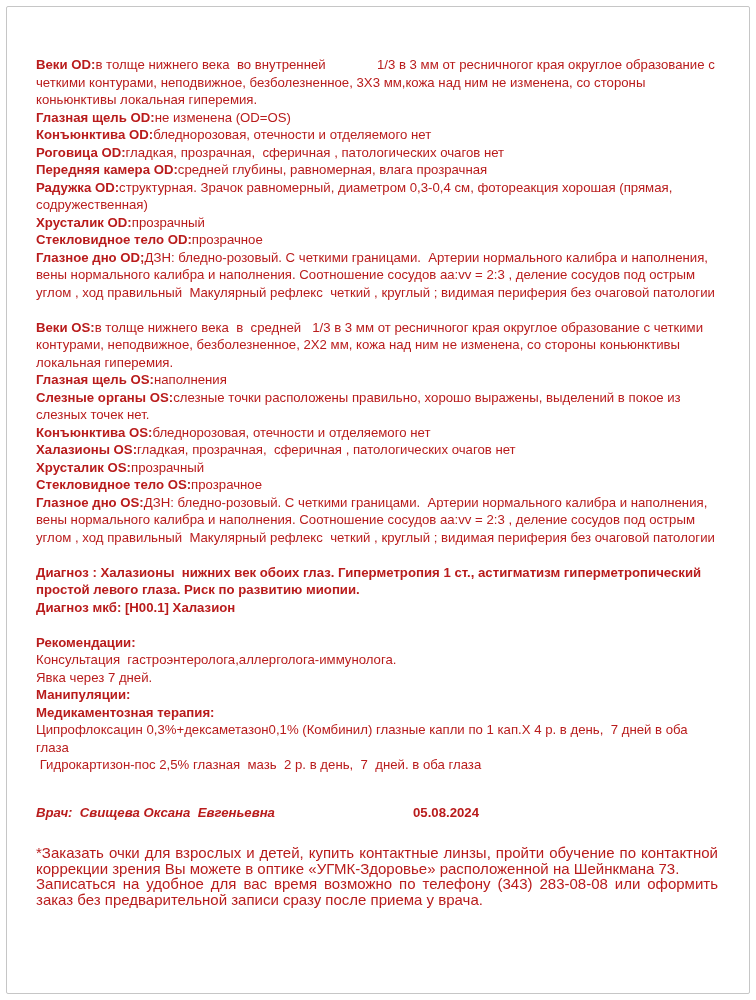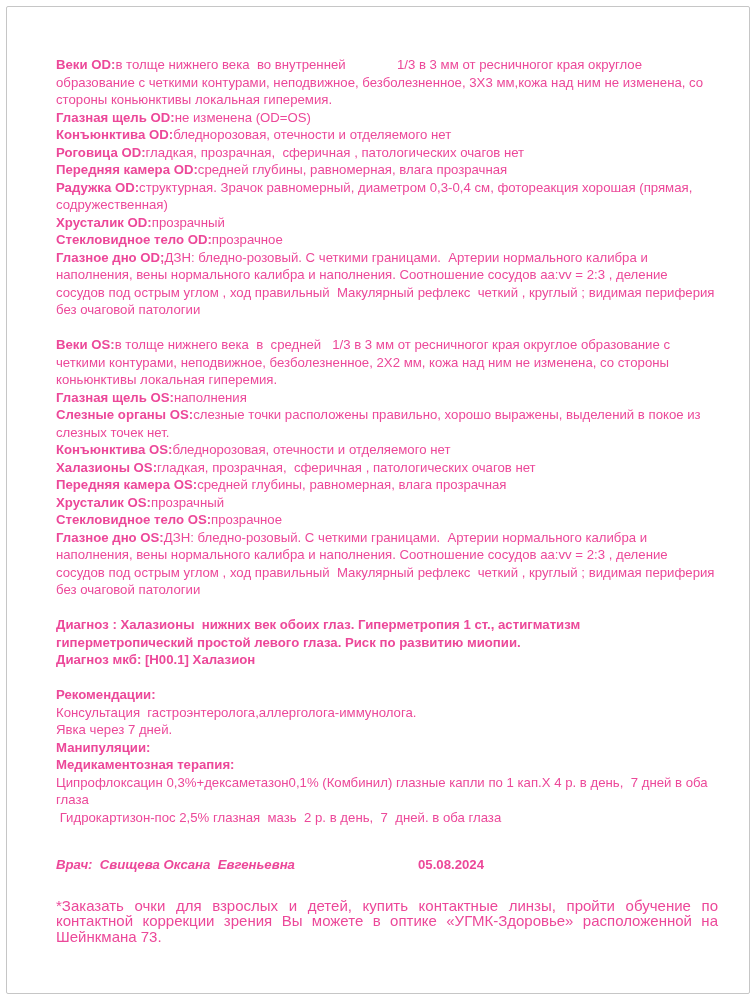--- a/index.html
+++ b/index.html
@@ -13,36 +13,37 @@
   .photo-frame {
     position: absolute;
     inset: 6px;
     border: 1.5px solid #c6c6c6;
     border-radius: 2px;
     pointer-events: none;
   }
   .page {
     position: absolute;
     inset: 0;
-    padding: 56px 38px 0 56px;
+    padding: 56px 38px 0 36px;
     box-sizing: border-box;
     font-family: "Liberation Sans", "DejaVu Sans", sans-serif;
     font-size: 13.2px;
     line-height: 17.5px;
-    color: #ec4899;
+    color: #b91c1c;
   }
   p { margin: 0; }
   .line { white-space: pre-wrap; }
   .line b { font-weight: 700; }
   .gap { height: 17.5px; }
   .diag { font-weight: 700; }
   .doctor-row {
     display: flex;
     margin-top: 30px;
     font-weight: 700;
+    gap: 15px;
   }
   .doctor-row .doc-name {
     font-style: italic;
     display: inline-block;
     width: 362px;
     white-space: pre;
   }
   .doctor-row .doc-date { font-style: normal; }
   .footer {
     margin-top: 24px;
@@ -71,21 +72,20 @@
   </section>
 
   <div class="gap"></div>
 
   <section>
     <p class="line"><b>Веки OS:</b><span>в толще нижнего века  в  средней   1/3 в 3 мм от ресничногог края округлое образование с четкими контурами, неподвижное, безболезненное, 2Х2 мм, кожа над ним не изменена, со стороны коньюнктивы локальная гиперемия.</span></p>
     <p class="line"><b>Глазная щель OS:</b><span>наполнения</span></p>
     <p class="line"><b>Слезные органы OS:</b><span>слезные точки расположены правильно, хорошо выражены, выделений в покое из слезных точек нет.</span></p>
     <p class="line"><b>Конъюнктива OS:</b><span>бледнорозовая, отечности и отделяемого нет</span></p>
     <p class="line"><b>Халазионы OS:</b><span>гладкая, прозрачная,  сферичная , патологических очагов нет</span></p>
-    <p class="line"><b>Передняя камера OS:</b><span>средней глубины, равномерная, влага прозрачная</span></p>
     <p class="line"><b>Хрусталик OS:</b><span>прозрачный</span></p>
     <p class="line"><b>Стекловидное тело OS:</b><span>прозрачное</span></p>
     <p class="line"><b>Глазное дно OS:</b><span>ДЗН: бледно-розовый. С четкими границами.  Артерии нормального калибра и наполнения, вены нормального калибра и наполнения. Соотношение сосудов aa:vv = 2:3 , деление сосудов под острым углом , ход правильный  Макулярный рефлекс  четкий , круглый ; видимая периферия без очаговой патологии</span></p>
   </section>
 
   <div class="gap"></div>
 
   <section>
     <p class="line diag">Диагноз : Халазионы  нижних век обоих глаз. Гиперметропия 1 ст., астигматизм гиперметропический простой левого глаза. Риск по развитию миопии.</p>
     <p class="line diag">Диагноз мкб: [H00.1] Халазион</p>
@@ -103,15 +103,16 @@
     <p class="line"> Гидрокартизон-пос 2,5% глазная  мазь  2 р. в день,  7  дней. в оба глаза</p>
   </section>
 
   <div class="doctor-row">
     <span class="doc-name">Врач:  Свищева Оксана  Евгеньевна</span>
     <span class="doc-date">05.08.2024</span>
   </div>
 
   <div class="footer">
     <p>*Заказать очки для взрослых и детей, купить контактные линзы, пройти обучение по контактной коррекции зрения Вы можете в оптике «УГМК-Здоровье»  расположенной  на Шейнкмана 73.</p>
+    <p>Записаться на удобное для вас время возможно по телефону (343) 283-08-08 или оформить заказ без предварительной записи сразу после приема у врача.</p>
   </div>
 
 </div>
 
 </body></html>

